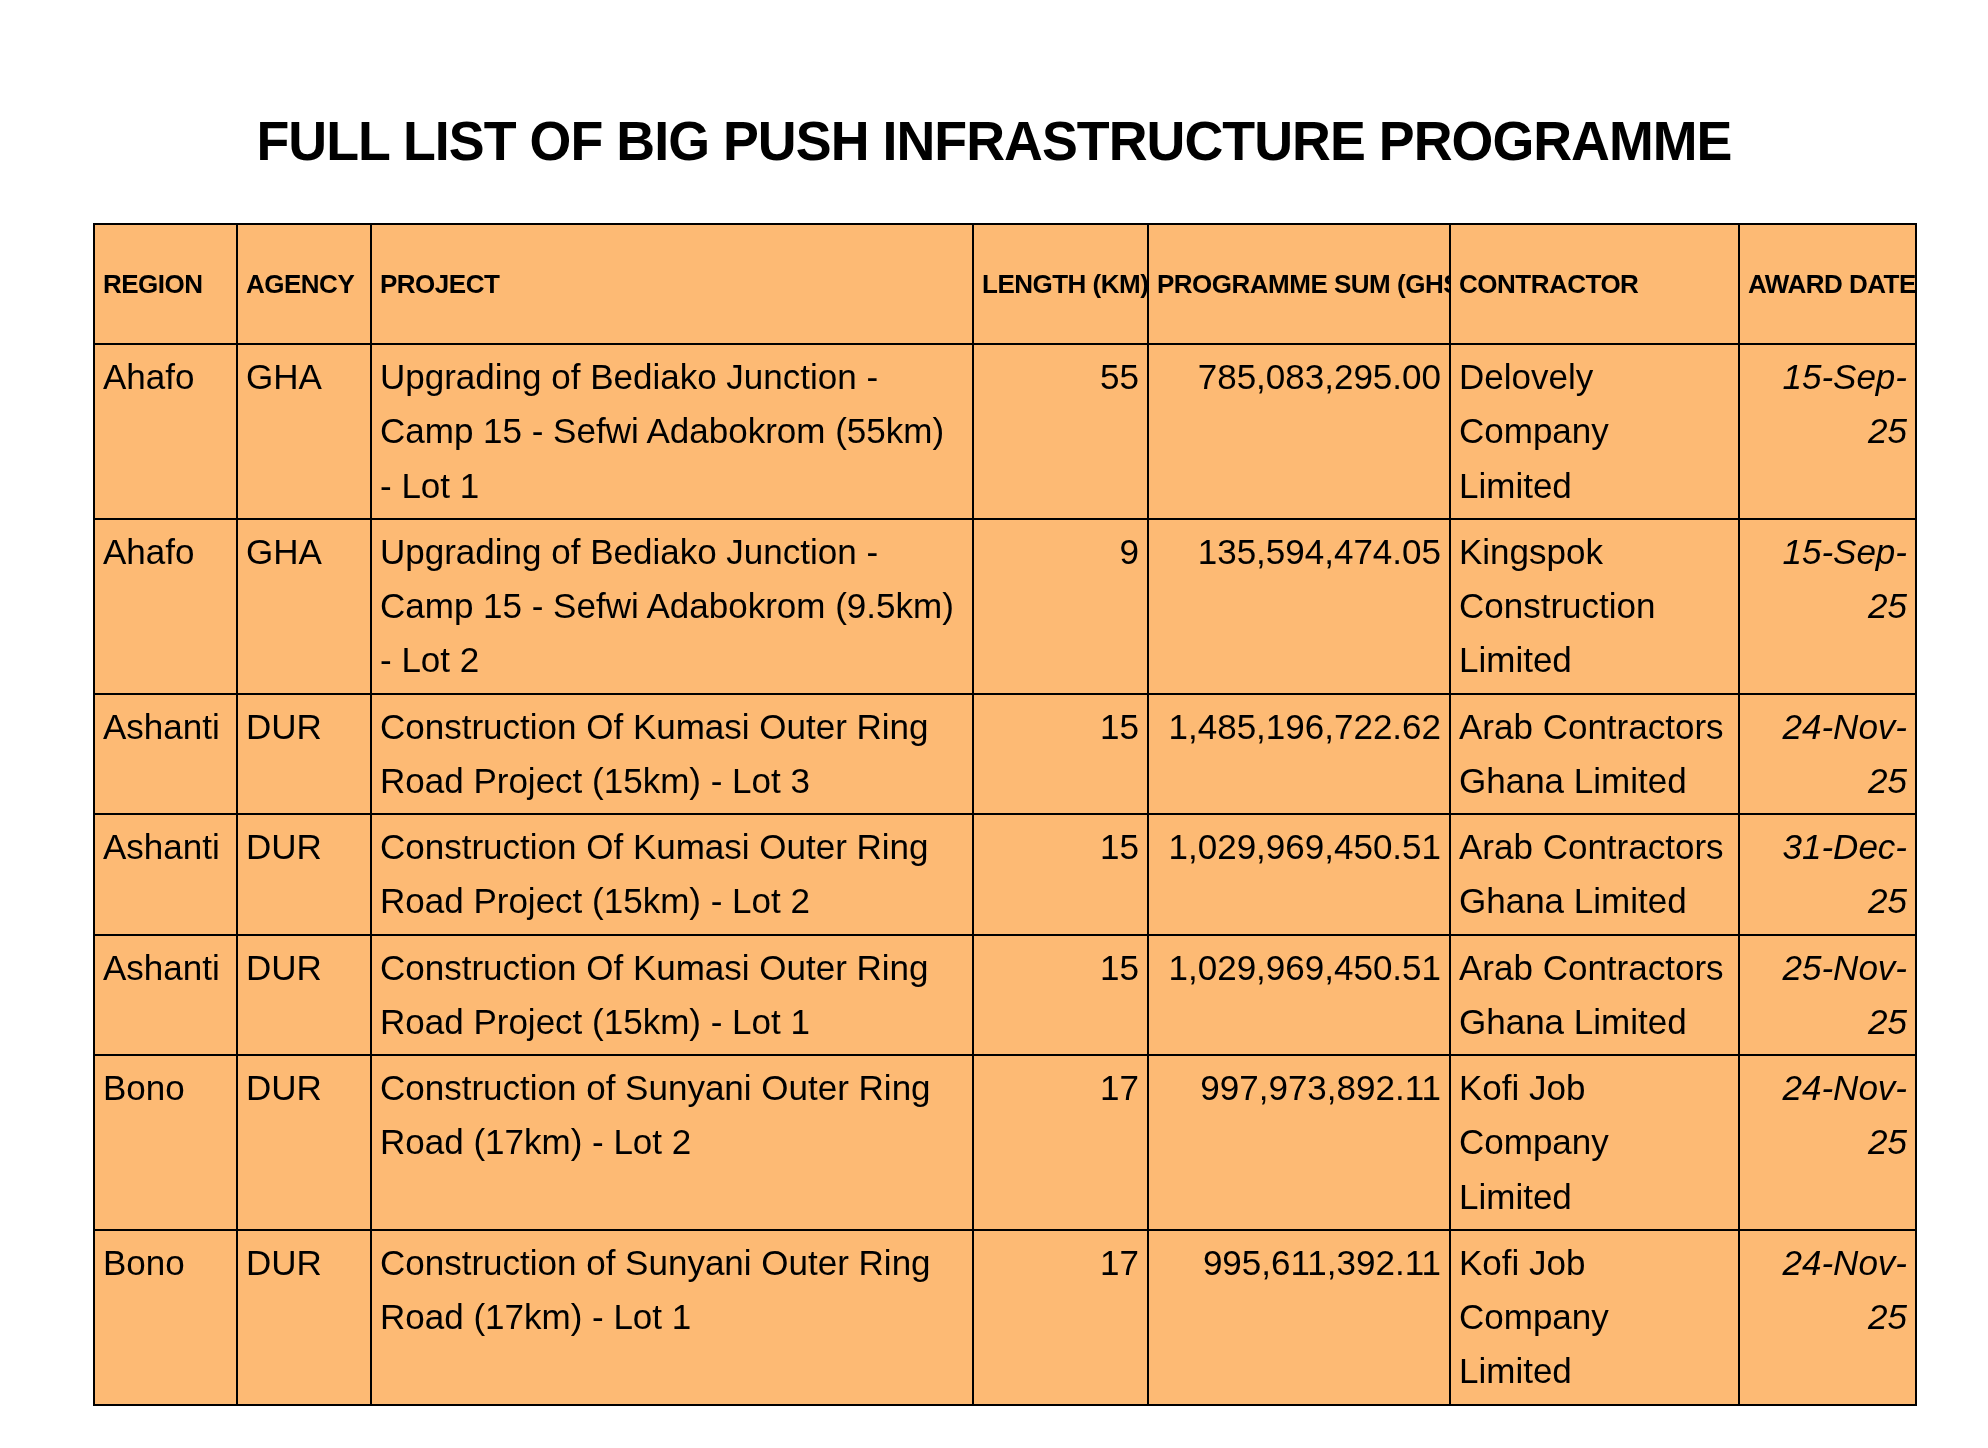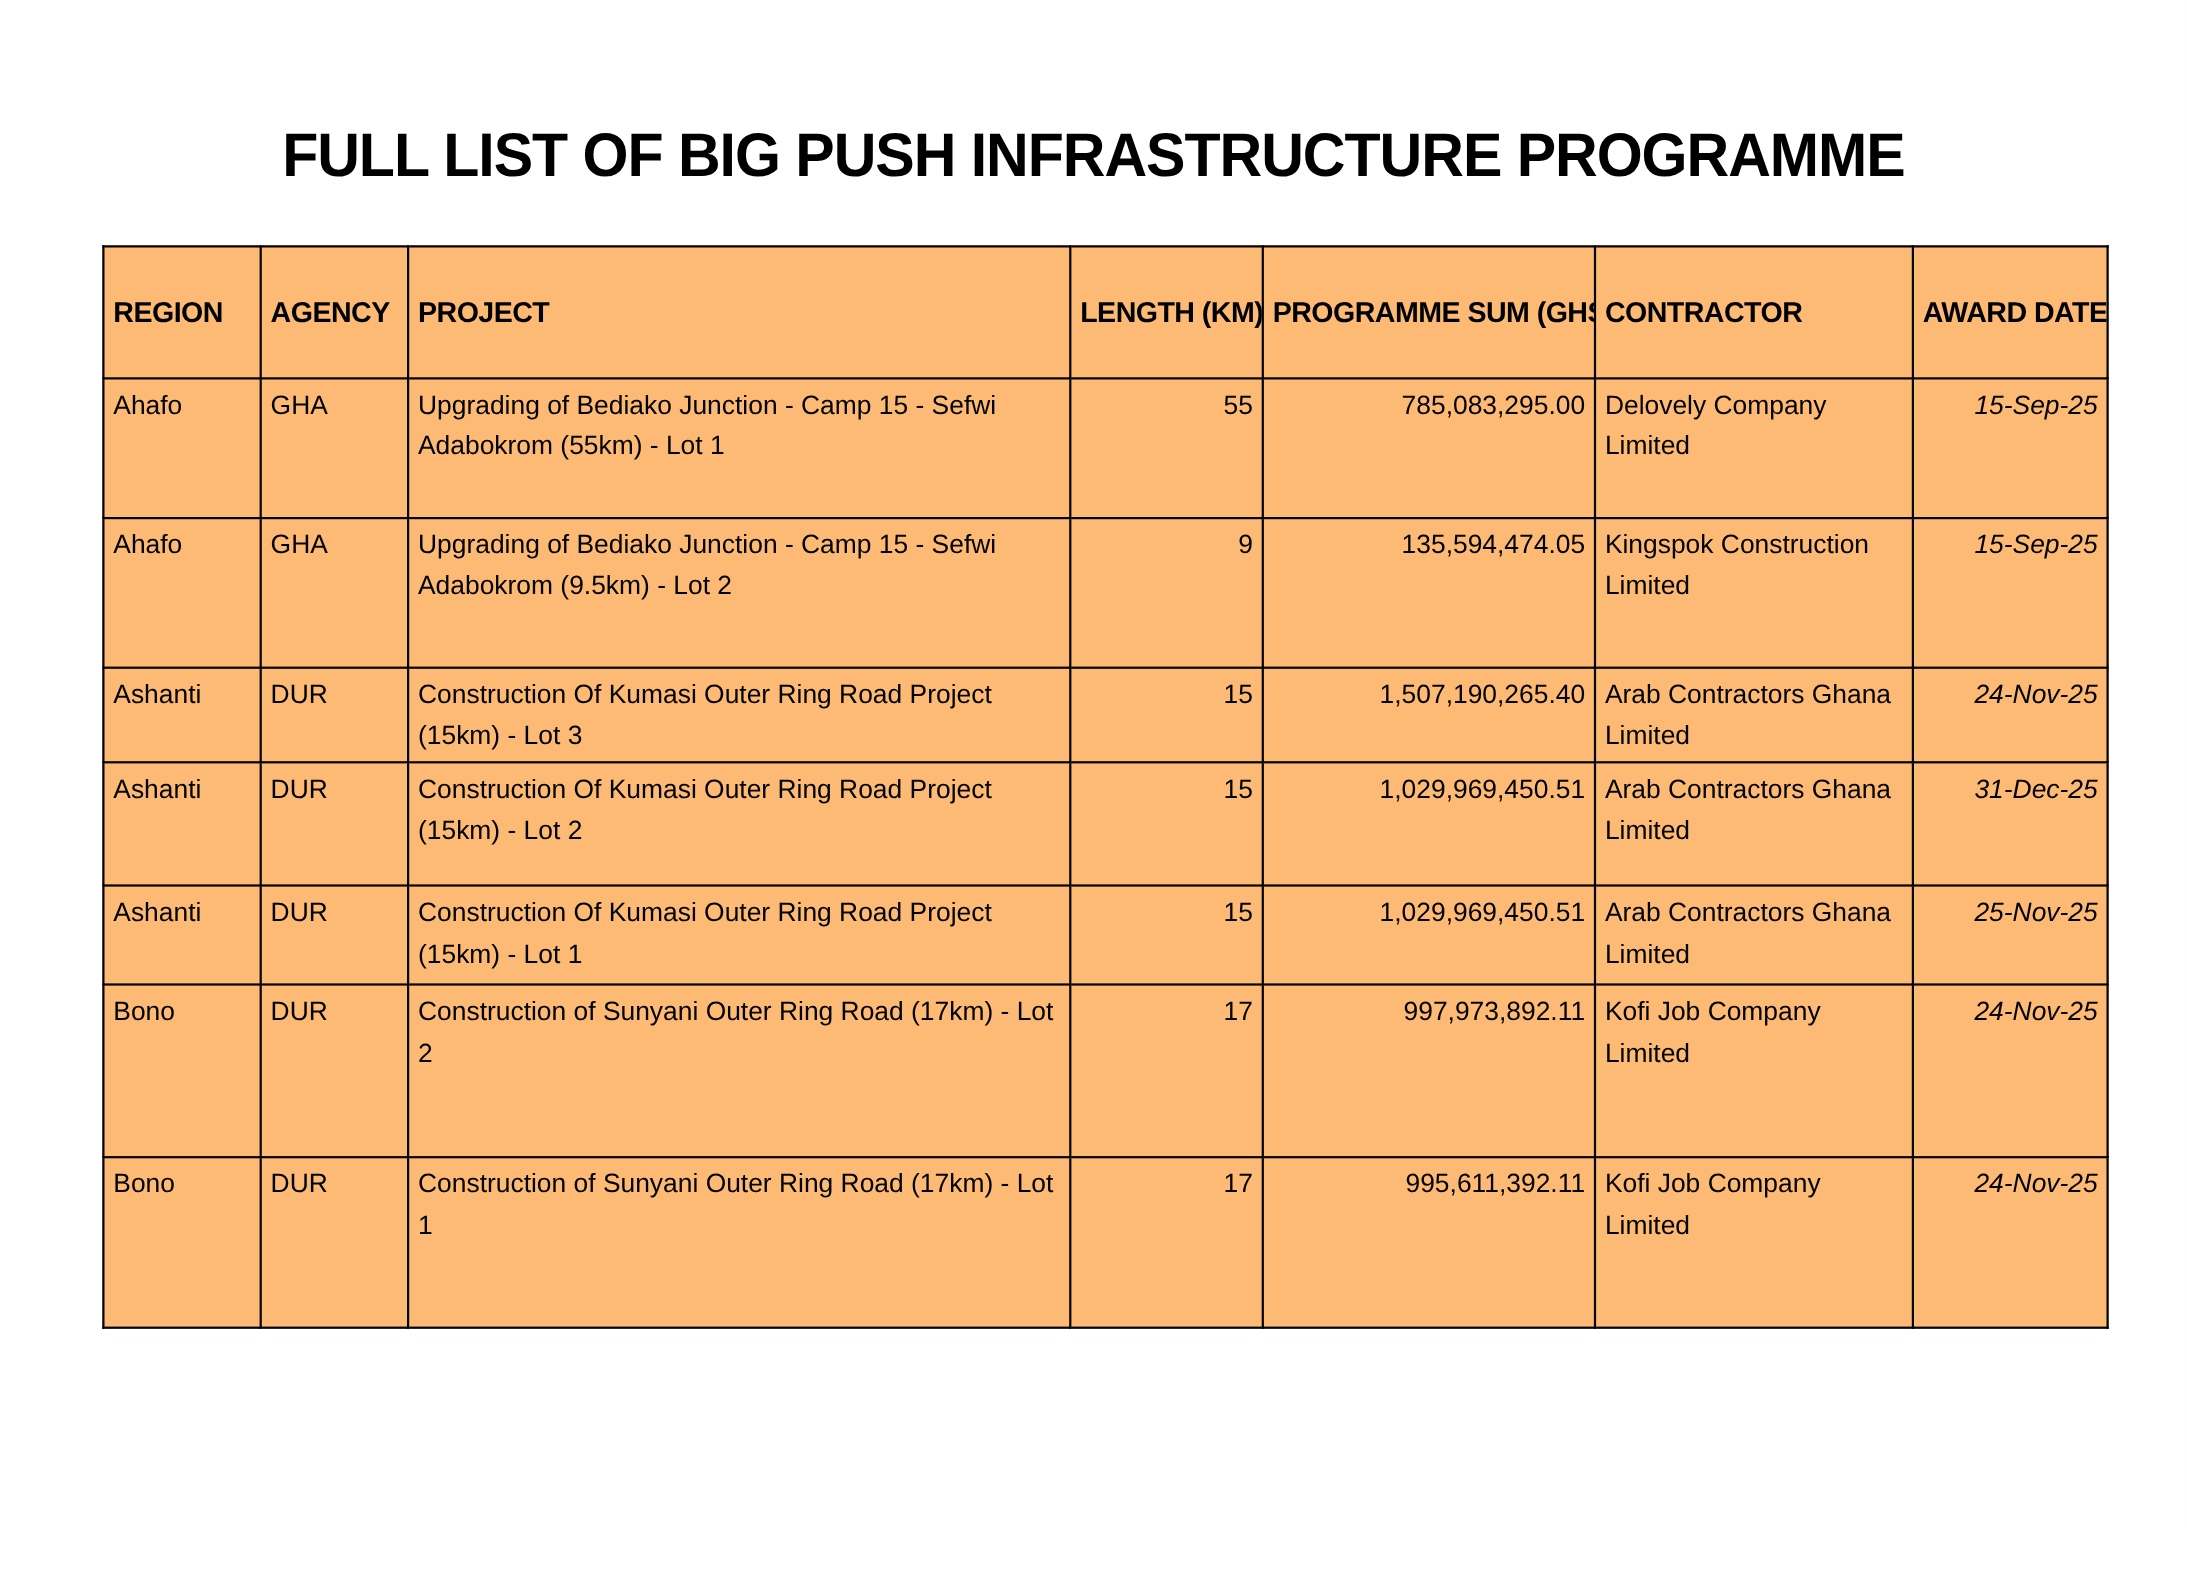--- a/index.html
+++ b/index.html
@@ -45,21 +45,21 @@
   table.projects th {
     font-size: 26px;
     font-weight: 700;
     vertical-align: middle;
     text-align: left;
     padding: 4px 8px;
     white-space: nowrap;
     letter-spacing: -0.5px;
   }
   table.projects td {
-    font-size: 24px;
+    font-size: 35px;
     font-weight: 400;
     vertical-align: top;
     padding: 5px 8px;
     line-height: 1.55;
   }
   .align-left   { text-align: left; }
   .align-right  { text-align: right; }
   .align-center { text-align: right; font-style: italic; }
 </style>
 </head>
@@ -97,21 +97,21 @@
           <td class="align-right">9</td>
           <td class="align-right">135,594,474.05</td>
           <td class="align-left">Kingspok Construction Limited</td>
           <td class="align-center">15-Sep-25</td>
         </tr>
         <tr style="height: 85px;">
           <td class="align-left">Ashanti</td>
           <td class="align-left">DUR</td>
           <td class="align-left">Construction Of Kumasi Outer Ring Road Project (15km) - Lot 3</td>
           <td class="align-right">15</td>
-          <td class="align-right">1,507,190,265.40</td>
+          <td class="align-right">1,485,196,722.62</td>
           <td class="align-left">Arab Contractors Ghana Limited</td>
           <td class="align-center">24-Nov-25</td>
         </tr>
         <tr style="height: 112px;">
           <td class="align-left">Ashanti</td>
           <td class="align-left">DUR</td>
           <td class="align-left">Construction Of Kumasi Outer Ring Road Project (15km) - Lot 2</td>
           <td class="align-right">15</td>
           <td class="align-right">1,029,969,450.51</td>
           <td class="align-left">Arab Contractors Ghana Limited</td>

